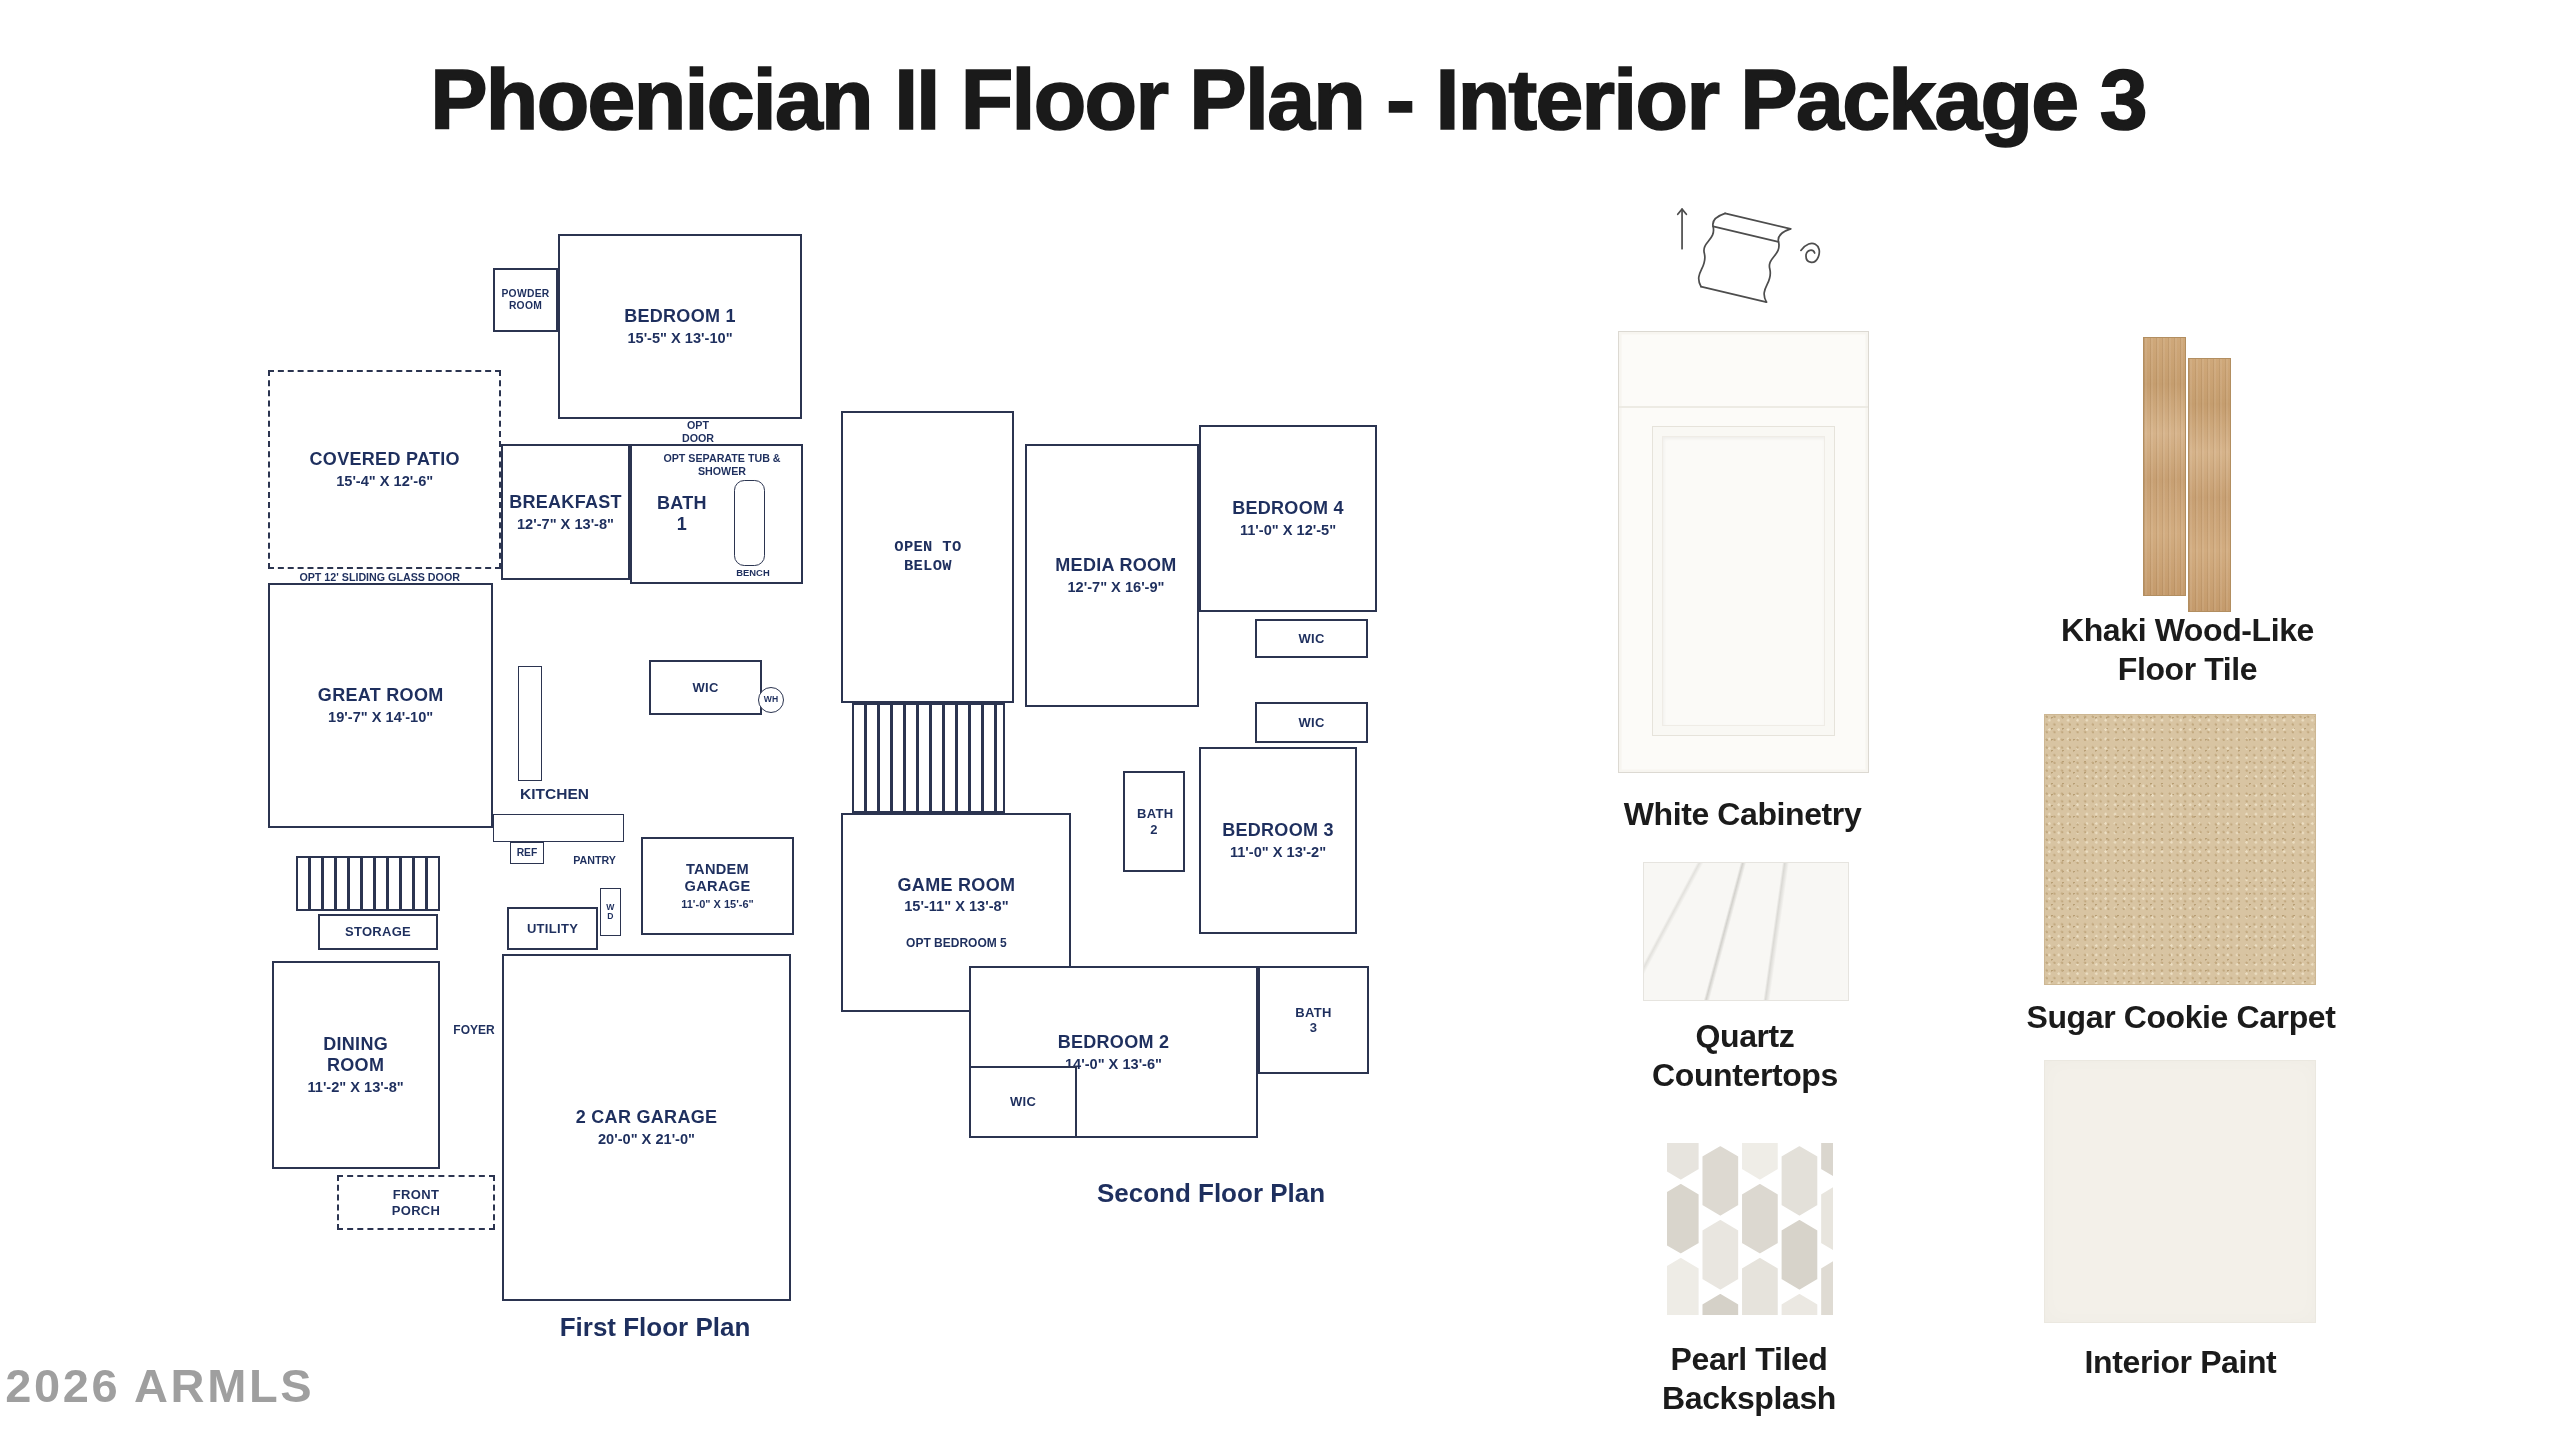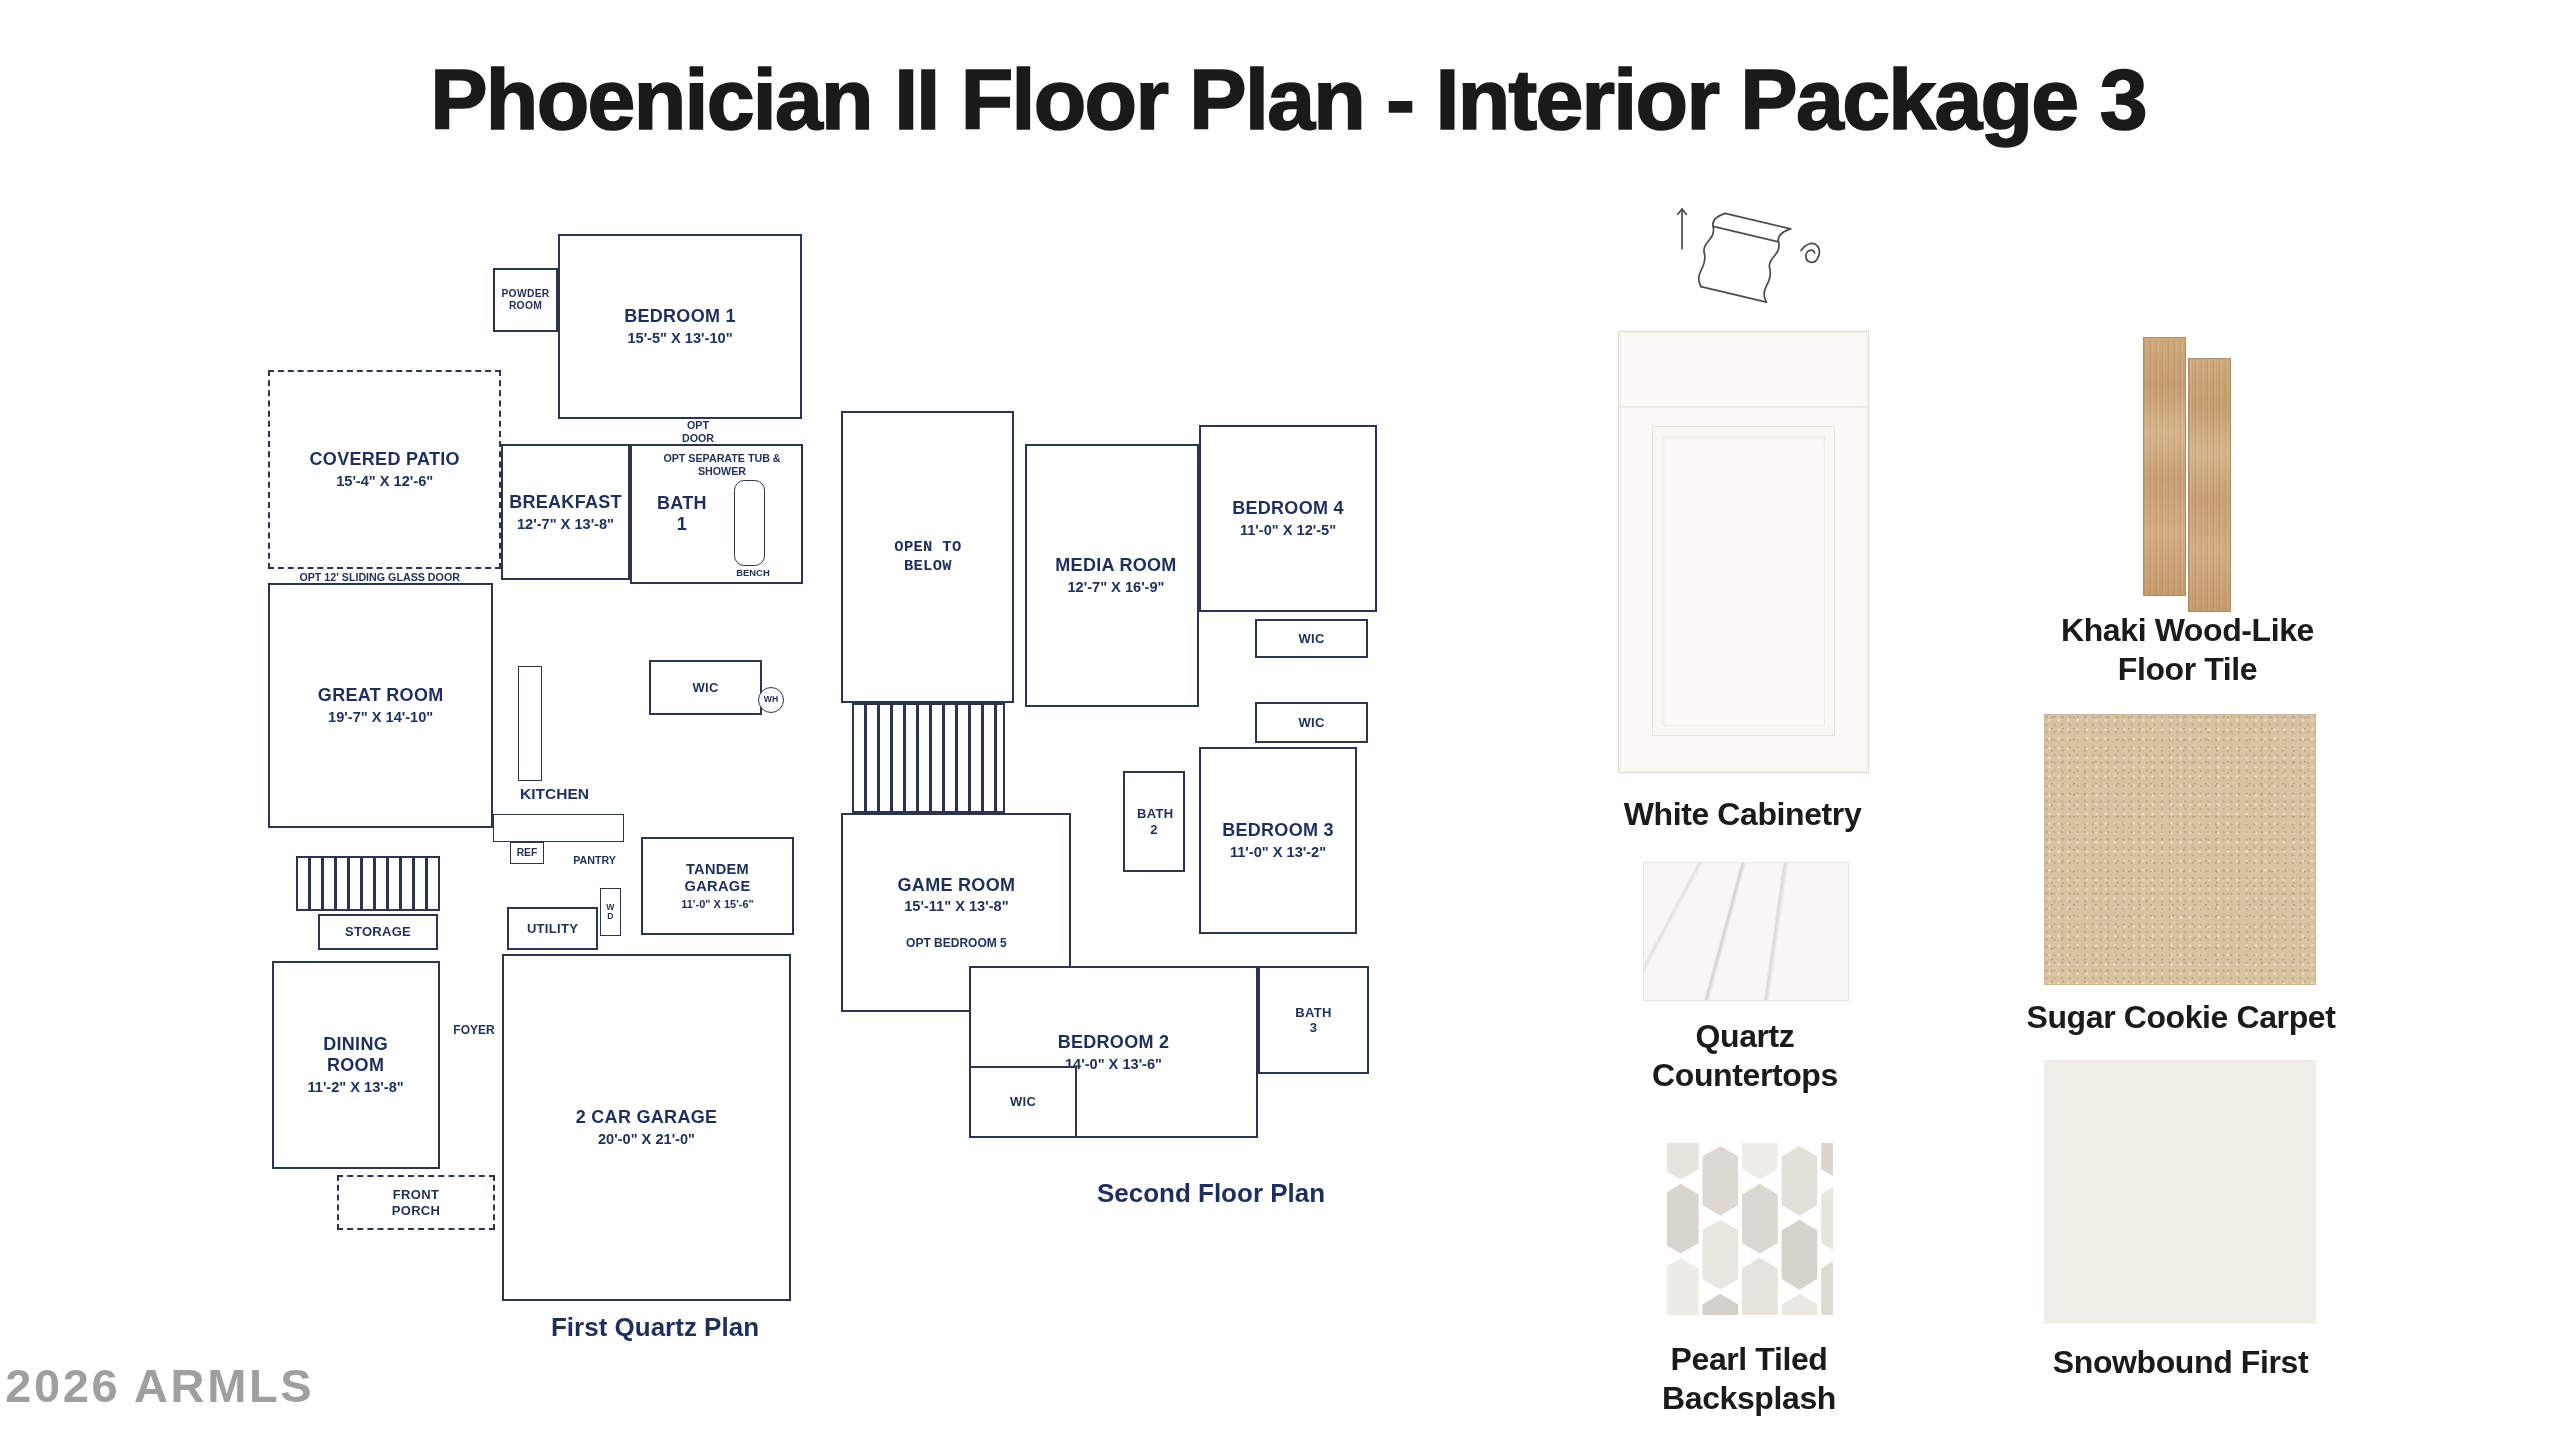--- a/index.html
+++ b/index.html
@@ -166,21 +166,21 @@
 
     <div class="room" style="left:239px;top:720px;width:289px;height:347px;">
       <span class="rname">2 CAR GARAGE</span>
       <span class="rdims">20'-0" X 21'-0"</span>
     </div>
 
     <div class="room dashed sm" style="left:74px;top:941px;width:158px;height:55px;">
       <span class="rname" style="max-width:53px;">FRONT PORCH</span>
     </div>
 
-    <div class="caption" style="left:246px;top:1078px;width:292px;">First Quartz Plan</div>
+    <div class="caption" style="left:246px;top:1078px;width:292px;">First Floor Plan</div>
   </div>
 
   <div class="plan" style="left:838px;top:403px;width:554px;height:816px;">
 
     <div class="room" style="left:3.4px;top:7.7px;width:173px;height:292px;">
       <span class="rname" style="max-width:82px;font-size:15.5px;font-family:Liberation Mono, monospace;">OPEN TO BELOW</span>
     </div>
     <div class="stairs" style="left:13.7px;top:300px;width:153px;height:110px;"></div>
 
     <div class="room" style="left:187px;top:41px;width:174px;height:263px;padding-left:8px;">
@@ -291,18 +291,18 @@
       <use href="#picket" x="178" y="46" fill="#e8e5de"></use>
       <use href="#picket" x="178" y="132" fill="#dfdbd3"></use>
     </g>
   </svg>
   <div class="swatch-label" style="left:1629px;top:1340px;width:240px;">
     <div>Pearl Tiled</div>
     <div>Backsplash</div>
   </div>
 
   <div class="swatch" id="paint" style="left:2044px;top:1060px;width:272px;height:263px;"></div>
-  <div class="swatch-label" style="left:2039px;top:1343px;width:283px;">Snowbound First</div>
+  <div class="swatch-label" style="left:2039px;top:1343px;width:283px;">Interior Paint</div>
 
   <div class="watermark">2026 ARMLS</div>
 
 </div>
 
 
 </body></html>

